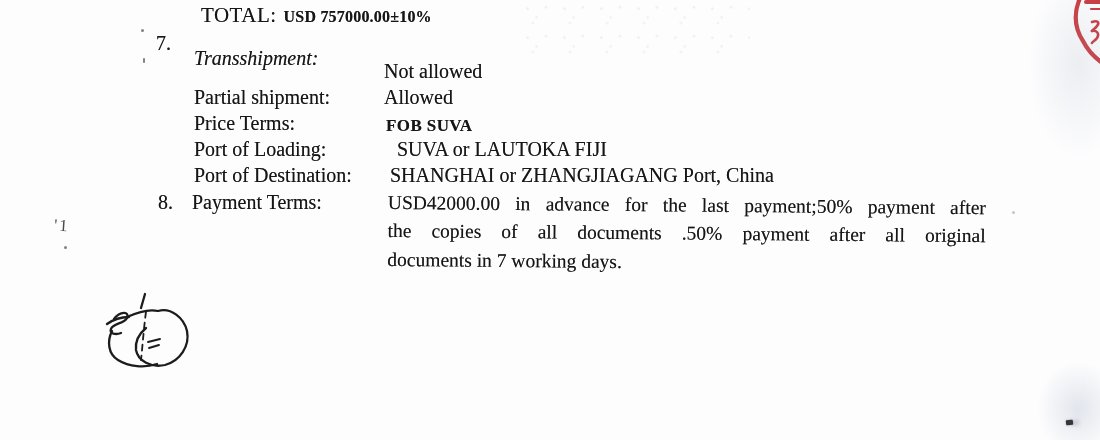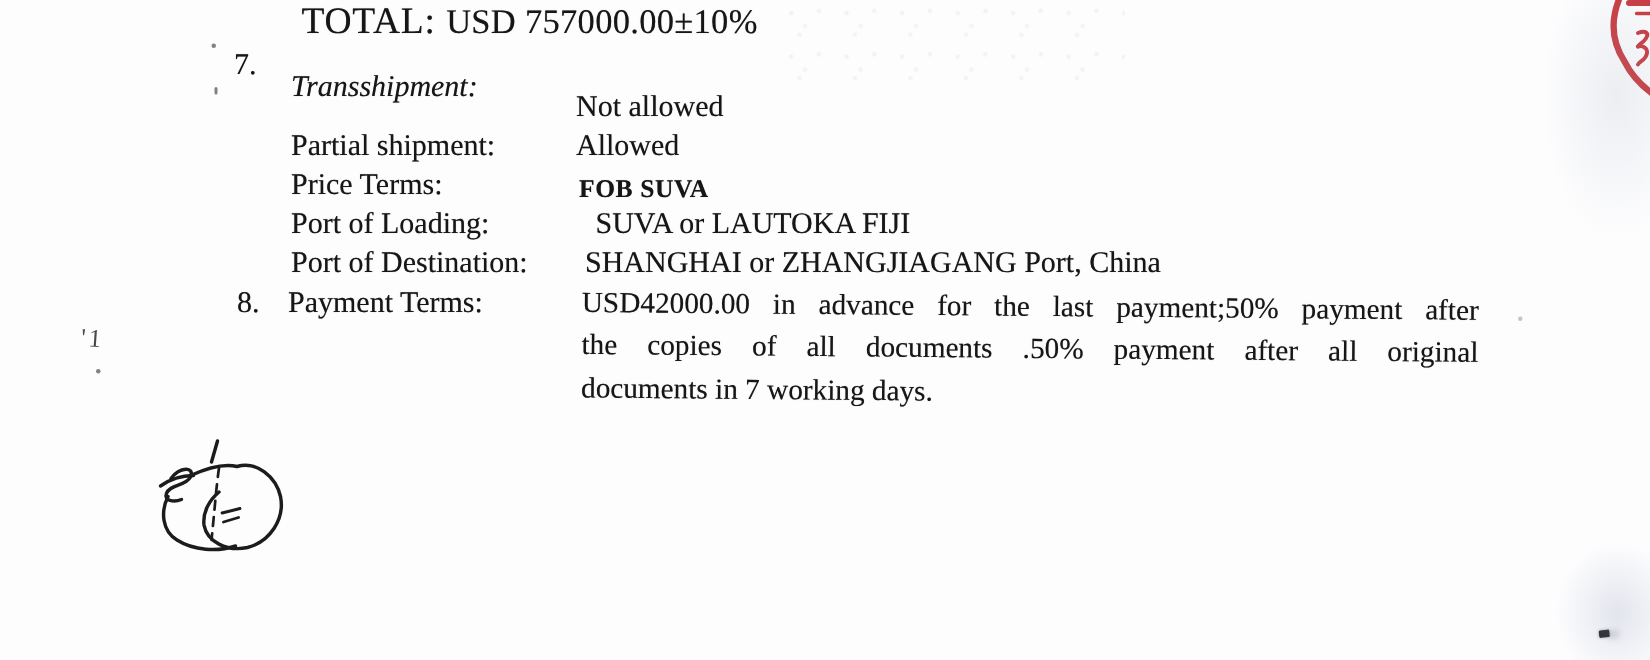--- a/index.html
+++ b/index.html
@@ -4,22 +4,22 @@
 <style>
   html,body{margin:0;padding:0;background:#ffffff;}
   .page{
     position:relative;width:1100px;height:440px;overflow:hidden;
     background:#fdfdfe;
     font-family:"Liberation Serif", serif;
     color:#161616;
   }
   .abs{position:absolute;white-space:nowrap;}
   .txt{font-size:20px;line-height:24px;text-shadow:0 0 .5px rgba(20,20,20,.55);}
-  .total-label{font-size:25px;letter-spacing:.5px;margin-top:16px;}
-  .total-amount{font-weight:400;font-size:23px;margin-left:7px;letter-spacing:.2px;}
+  .total-label{font-size:21px;letter-spacing:.5px;margin-top:16px;}
+  .total-amount{font-weight:700;font-size:16px;margin-left:7px;letter-spacing:.2px;}
   .pre{white-space:pre;}
   .bold-val{font-weight:700;font-size:17px;letter-spacing:.4px;}
   .para{
     position:absolute;left:388px;top:189px;width:598px;
     font-size:19.5px;line-height:28.4px;
     transform:rotate(0.5deg);transform-origin:left top;
     text-shadow:0 0 .5px rgba(20,20,20,.55);
   }
   .p-line{text-align:justify;text-align-last:justify;}
   .p-line.last{text-align-last:left;}

